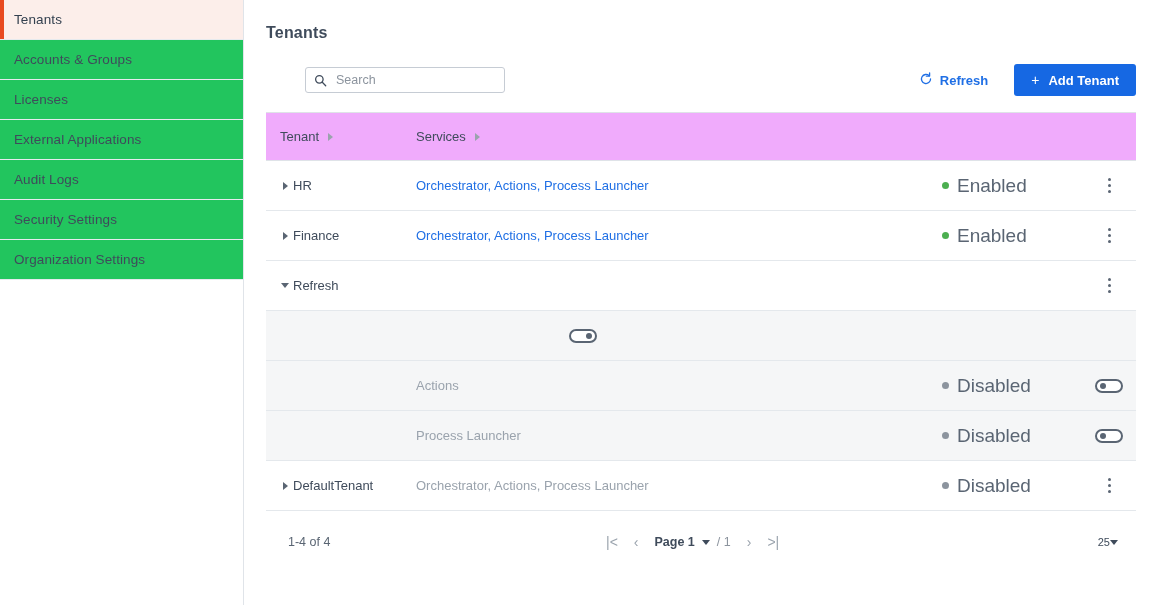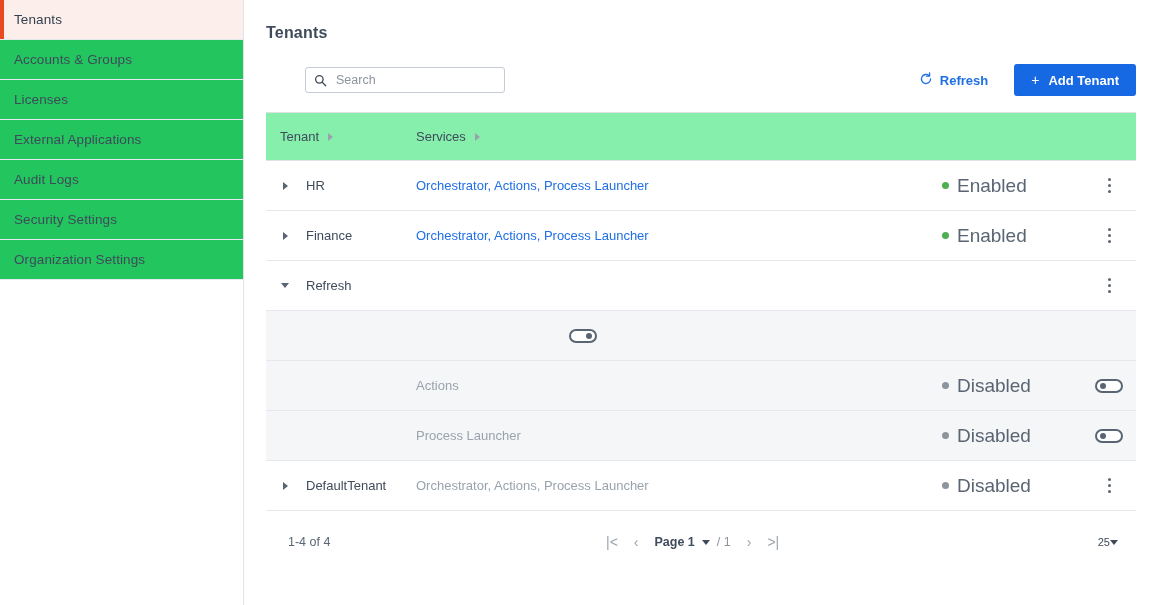--- a/index.html
+++ b/index.html
@@ -139,21 +139,21 @@
   .add-btn .plus { font-size: 14px; font-weight: normal; }
 
   
   .table {
     margin-top: 17px;
     width: 870px;
     border-top: 1px solid #dfe3e8;
   }
   .thead {
     height: 48px;
-    background: #86efac;
+    background: #f0abfc;
     display: flex;
     align-items: center;
     border-bottom: 1px solid #dfe3e8;
   }
   .th {
     font-size: 13px;
     color: #3f4b5b;
     font-weight: 400;
     display: flex;
     align-items: center;
@@ -176,21 +176,21 @@
     border-bottom: 1px solid #e4e8ec;
     background: #ffffff;
   }
   .row.sub { background: #f5f6f7; }
 
   .cell-tenant {
     width: 150px;
     padding-left: 14px;
     display: flex;
     align-items: center;
-    gap: 16px;
+    gap: 3px;
     font-size: 13px;
     color: #3f4b5b;
   }
   .expander {
     width: 10px; height: 10px;
     display: flex; align-items: center; justify-content: center;
     cursor: pointer;
   }
   .caret-right {
     width: 0; height: 0;

